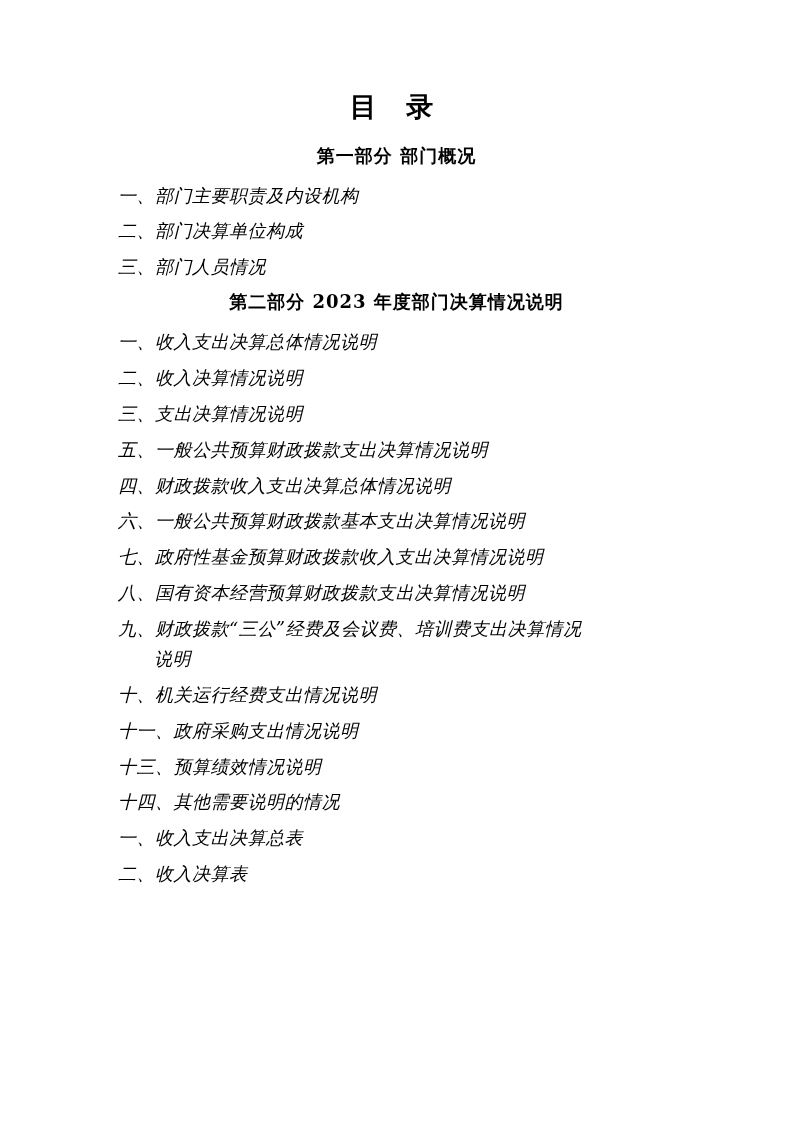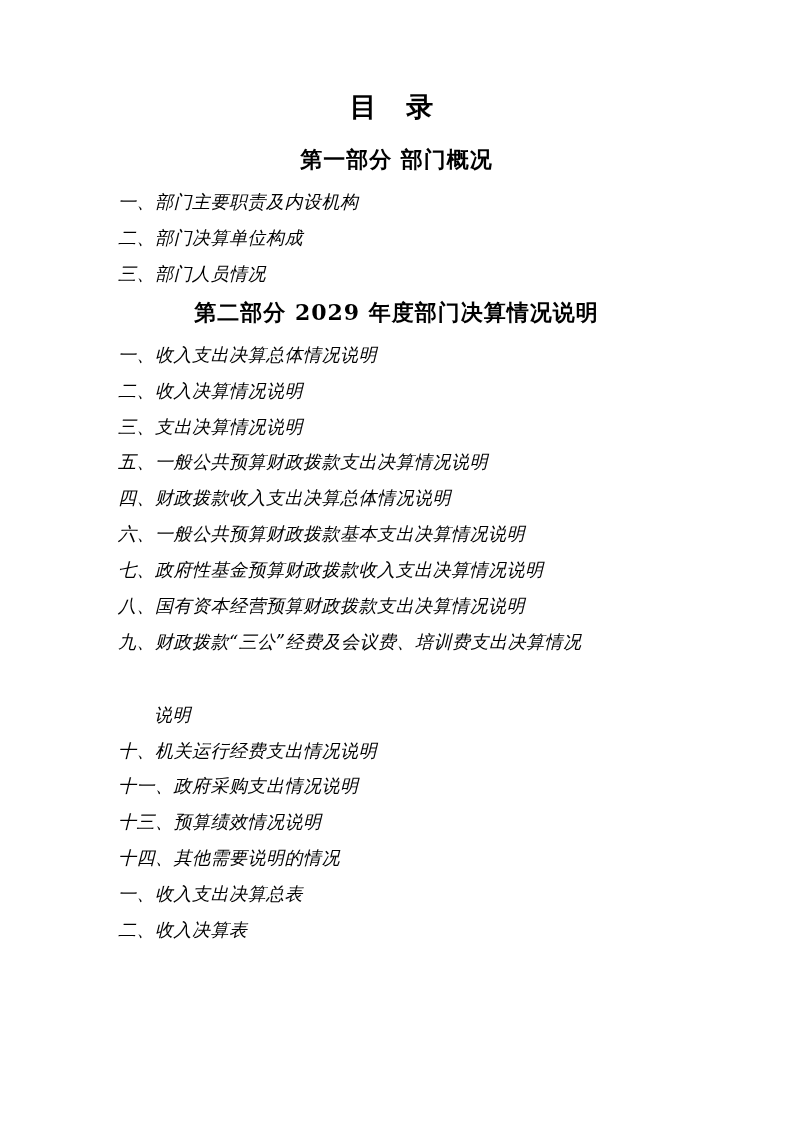--- a/index.html
+++ b/index.html
@@ -25,21 +25,21 @@
   .doc-title {
     text-align: center;
     font-size: 27px;
     font-weight: bold;
     letter-spacing: 10px;
     margin: 0 0 16px 0;
     line-height: 1.4;
   }
   .part-heading {
     text-align: center;
-    font-size: 22px;
+    font-size: 18px;
     font-weight: bold;
     margin: 0 0 10px 0;
     line-height: 1.6;
     letter-spacing: 1px;
   }
   .part-heading.spaced-top {
     margin-top: 40px;
   }
   .entry {
     font-size: 18px;
@@ -54,42 +54,41 @@
   .entry .num {
     display: inline;
   }
   .entry.wrap {
     padding-left: 34px;
     text-indent: 0;
   }
   .entry .cont-line {
     display: block;
     padding-left: 36px;
-    margin-top: 43px;
   }
   .section {
     margin-bottom: 0;
   }
 </style>
 </head>
 <body>
 
 <div class="page">
 
   <h1 class="doc-title">目  录</h1>
 
   <div class="section">
     <div class="part-heading">第一部分    部门概况</div>
     <p class="entry"><span class="num">一、</span><span>部门主要职责及内设机构</span></p>
     <p class="entry"><span class="num">二、</span><span>部门决算单位构成</span></p>
     <p class="entry"><span class="num">三、</span><span>部门人员情况</span></p>
   </div>
 
   <div class="section">
-    <div class="part-heading">第二部分    2029 年度部门决算情况说明</div>
+    <div class="part-heading">第二部分    2023 年度部门决算情况说明</div>
     <p class="entry"><span class="num">一、</span><span>收入支出决算总体情况说明</span></p>
     <p class="entry"><span class="num">二、</span><span>收入决算情况说明</span></p>
     <p class="entry"><span class="num">三、</span><span>支出决算情况说明</span></p>
     <p class="entry"><span class="num">五、</span><span>一般公共预算财政拨款支出决算情况说明</span></p>
     <p class="entry"><span class="num">四、</span><span>财政拨款收入支出决算总体情况说明</span></p>
     <p class="entry"><span class="num">六、</span><span>一般公共预算财政拨款基本支出决算情况说明</span></p>
     <p class="entry"><span class="num">七、</span><span>政府性基金预算财政拨款收入支出决算情况说明</span></p>
     <p class="entry"><span class="num">八、</span><span>国有资本经营预算财政拨款支出决算情况说明</span></p>
     <p class="entry wrap"><span class="num">九、</span><span>财政拨款“三公”经费及会议费、培训费支出决算情况</span><span class="cont-line">说明</span></p>
     <p class="entry"><span class="num">十、</span><span>机关运行经费支出情况说明</span></p>

